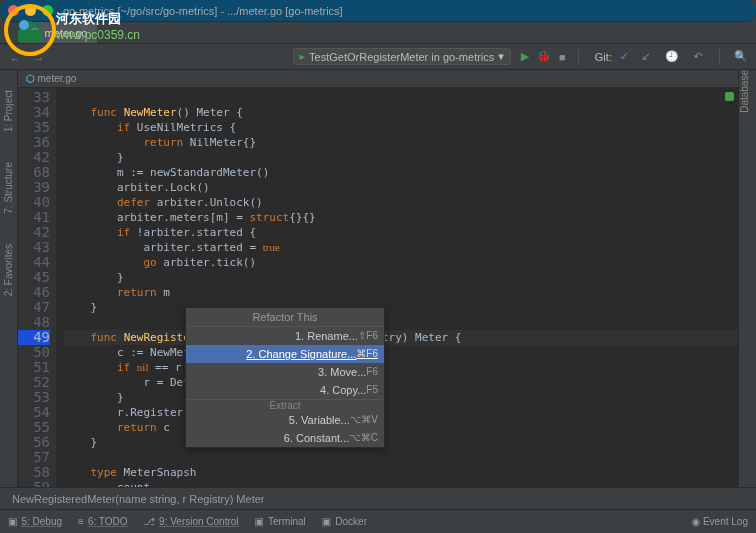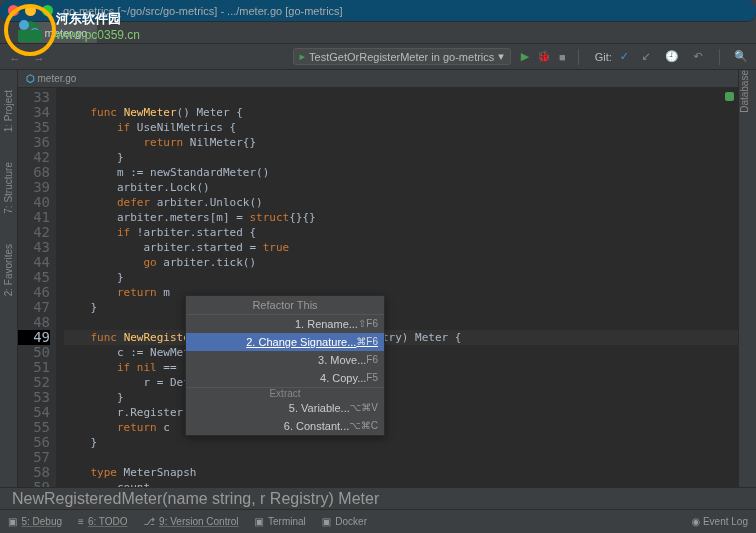--- a/index.html
+++ b/index.html
@@ -98,45 +98,45 @@
 .line-nums {
   width: 38px;
   background: #313335;
   color: #606366;
   font-family: "Menlo", "Consolas", monospace;
   font-size: 14px;
   text-align: right;
   padding: 2px 6px 2px 0;
   line-height: 15px;
 }
-.line-nums .hl { color: #a9b7c6; background: #000000; }
+.line-nums .hl { color: #a9b7c6; background: #1d4ed8; }
 .code {
   flex: 1;
   font-family: "Menlo", "Consolas", monospace;
   font-size: 11px;
   line-height: 15px;
   padding: 2px 0 2px 8px;
   color: #a9b7c6;
   white-space: pre;
 }
 .kw { color: #cc7832; }
 .fn { color: #ffc66d; }
-.bl { color: #cc7832; }
+.bl { color: #cc7832; font-family: Liberation Serif, serif; }
 .line.current { background: #323232; }
 .marker {
   position: absolute;
   right: 3px;
   width: 9px; height: 9px;
   border-radius: 2px;
 }
 .green-box { background: #499c54; right: 4px; }
 .context-menu {
   position: absolute;
   left: 185px;
-  top: 295px;
+  top: 307px;
   width: 200px;
   background: #46484a;
   border: 1px solid #2b2b2b;
   box-shadow: 0 2px 8px rgba(0,0,0,0.4);
   z-index: 100;
 }
 .menu-header {
   text-align: center;
   color: #999;
   padding: 3px 0;
@@ -153,21 +153,21 @@
 .menu-sep { text-align: center; color: #888; border-top: 1px solid #555; padding: 0 0; font-size: 10px; }
 .shortcut { color: #999; font-size: 10px; }
 .menu-item.selected .shortcut { color: #ddd; }
 .bottom-breadcrumb {
   height: 22px;
   background: #3c3f41;
   border-top: 1px solid #2b2b2b;
   display: flex; align-items: center;
   padding: 0 12px;
   color: #999;
-  font-size: 16px;
+  font-size: 11px;
 }
 .statusbar {
   height: 24px;
   background: #3c3f41;
   border-top: 1px solid #2b2b2b;
   display: flex; align-items: center;
   padding: 0 8px;
   font-size: 10px;
   color: #999;
 }

